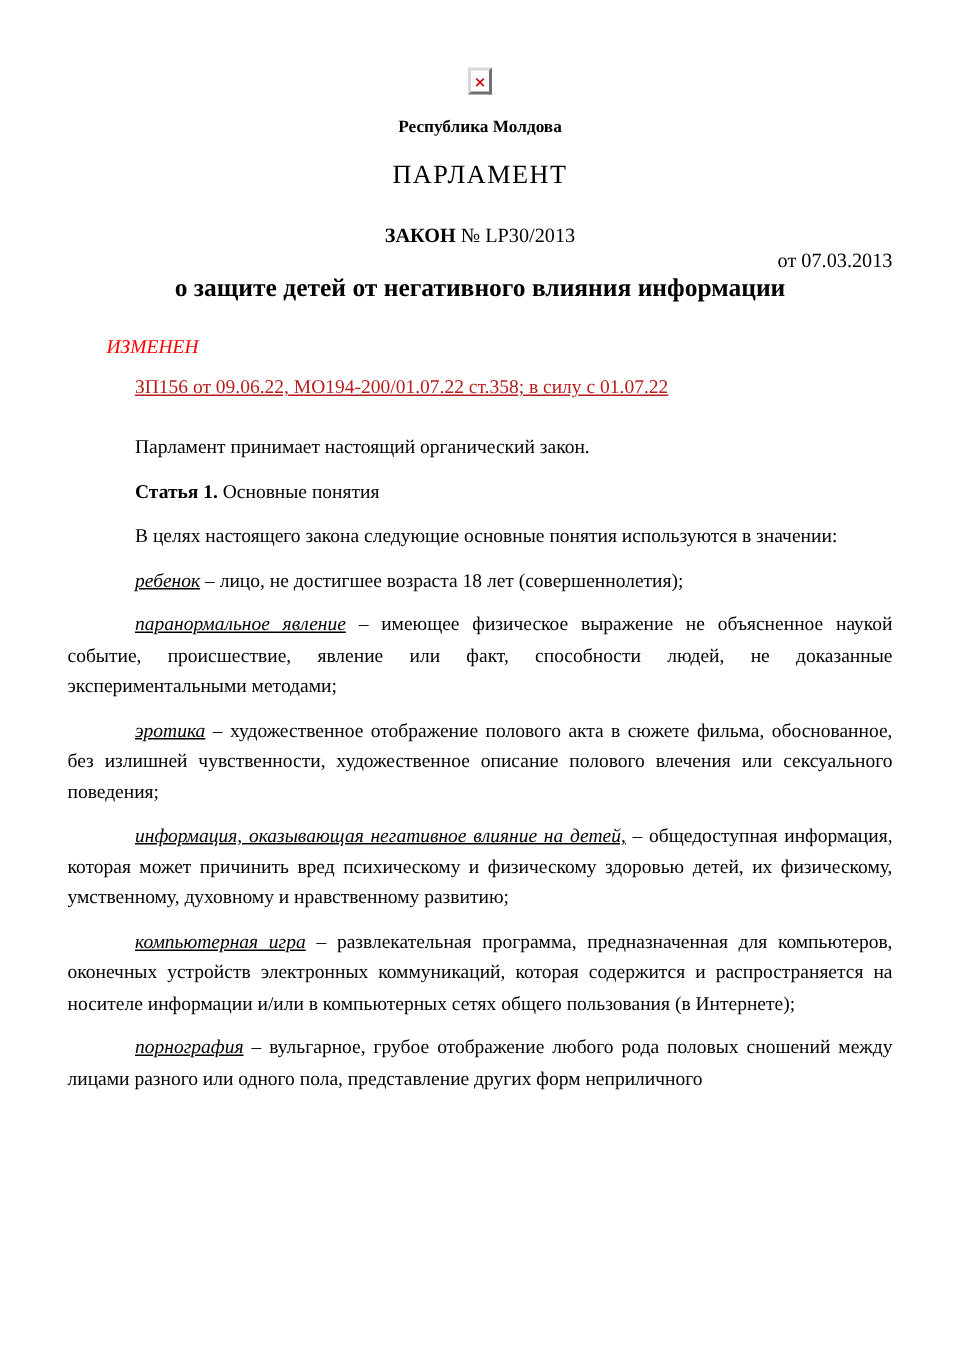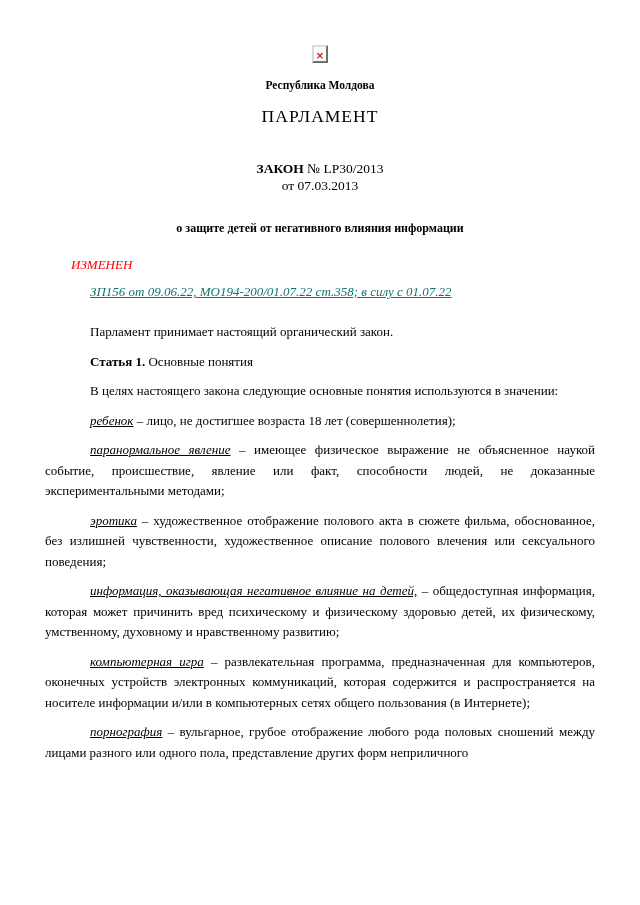--- a/index.html
+++ b/index.html
@@ -20,34 +20,34 @@
     border-color:#d9d9d9 #6f6f6f #6f6f6f #d9d9d9;
     text-align:center; line-height:13px;
   }
   .broken-x {
     color:#cc1111; font-family:"DejaVu Sans",sans-serif;
     font-size:10px; font-weight:bold;
   }
 
   .country     { font-size:11.5px; font-weight:bold; margin-top:16px; }
   .institution { font-size:17.5px; margin-top:15px; letter-spacing:1px; }
-  .law-line    { font-size:13.5px; margin-top:34px; }
+  .law-line    { font-size:13.5px; margin-top:22px; }
   .law-label   { font-weight:bold; }
-  .law-date    { font-size:13.5px; margin-top:1px; }
-  .law-title   { font-size:12px; font-weight:bold; margin-top:27px; }
+  .law-date    { font-size:13.5px; margin-top:1px;text-align:right; }
+  .law-title   { font-size:17px; font-weight:bold; }
 
   .published   { font-size:11.6px; margin-top:27px; white-space:nowrap; }
 
   .amend-status {
     margin-top:21px; margin-left:26px;
     font-style:italic; font-size:13px; color:#ff0000;
   }
   .amend-link-line { margin-top:11px; margin-left:45px; font-size:13px; }
   .amend-link {
-    color:#0f766e; font-style:italic; text-decoration:underline;
+    color:#b91c1c; text-decoration:underline;
     cursor:pointer;
   }
 
   .body-p {
     font-size:13px; line-height:20.5px;
     text-align:justify; text-indent:45px;
     margin-top:9px;
   }
   .enactment { margin-top:22px; }
   .article-label { font-weight:bold; }

